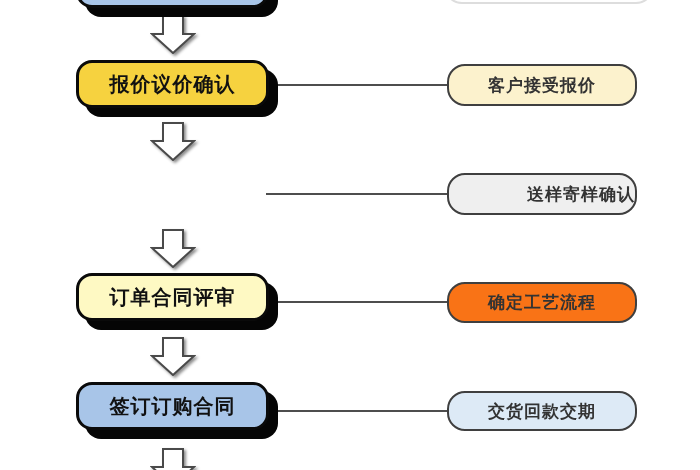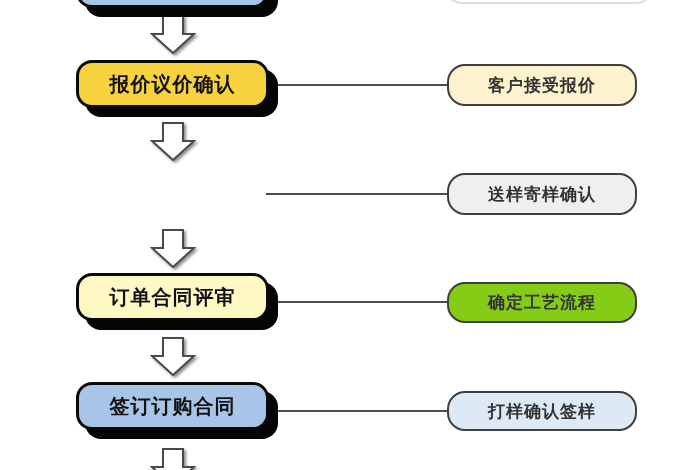--- a/index.html
+++ b/index.html
@@ -65,21 +65,21 @@
     z-index: 3;
   }
   .note-pill span {
     font-size: 17px;
     font-weight: 600;
     color: #333333;
     letter-spacing: 1px;
     white-space: nowrap;
   }
   .pill-row1 { top: 64px; }
-  .pill-row2 { top: 173px; }
+  .pill-row2 { top: 173px; justify-content: flex-end; }
   .pill-row3 { top: 282px; height: 41px; }
   .pill-row4 { top: 391px; height: 40px; }
   .pill-partial-top {
     left: 440px;
     top: -38px;
     width: 210px;
     border: 2px solid #dddddd;
     background: #ffffff;
     z-index: 1;
   }
@@ -147,24 +147,24 @@
     <span>客户接受报价</span>
   </div>
 
   <div class="note-pill pill-row2" style="background-color: rgb(239, 239, 239);">
     <span>送样寄样确认</span>
   </div>
 
   <div class="step-box box-row3" style="background-color: #fef9c3;">
     <span>订单合同评审</span>
   </div>
-  <div class="note-pill pill-row3" style="background-color: #84cc16;">
+  <div class="note-pill pill-row3" style="background-color: #f97316;">
     <span>确定工艺流程</span>
   </div>
 
   <div class="step-box box-row4" style="background-color: rgb(168, 197, 232);">
     <span>签订订购合同</span>
   </div>
   <div class="note-pill pill-row4" style="background-color: rgb(221, 234, 246);">
-    <span>打样确认签样</span>
+    <span>交货回款交期</span>
   </div>
 
 </div>
 
 </body></html>

